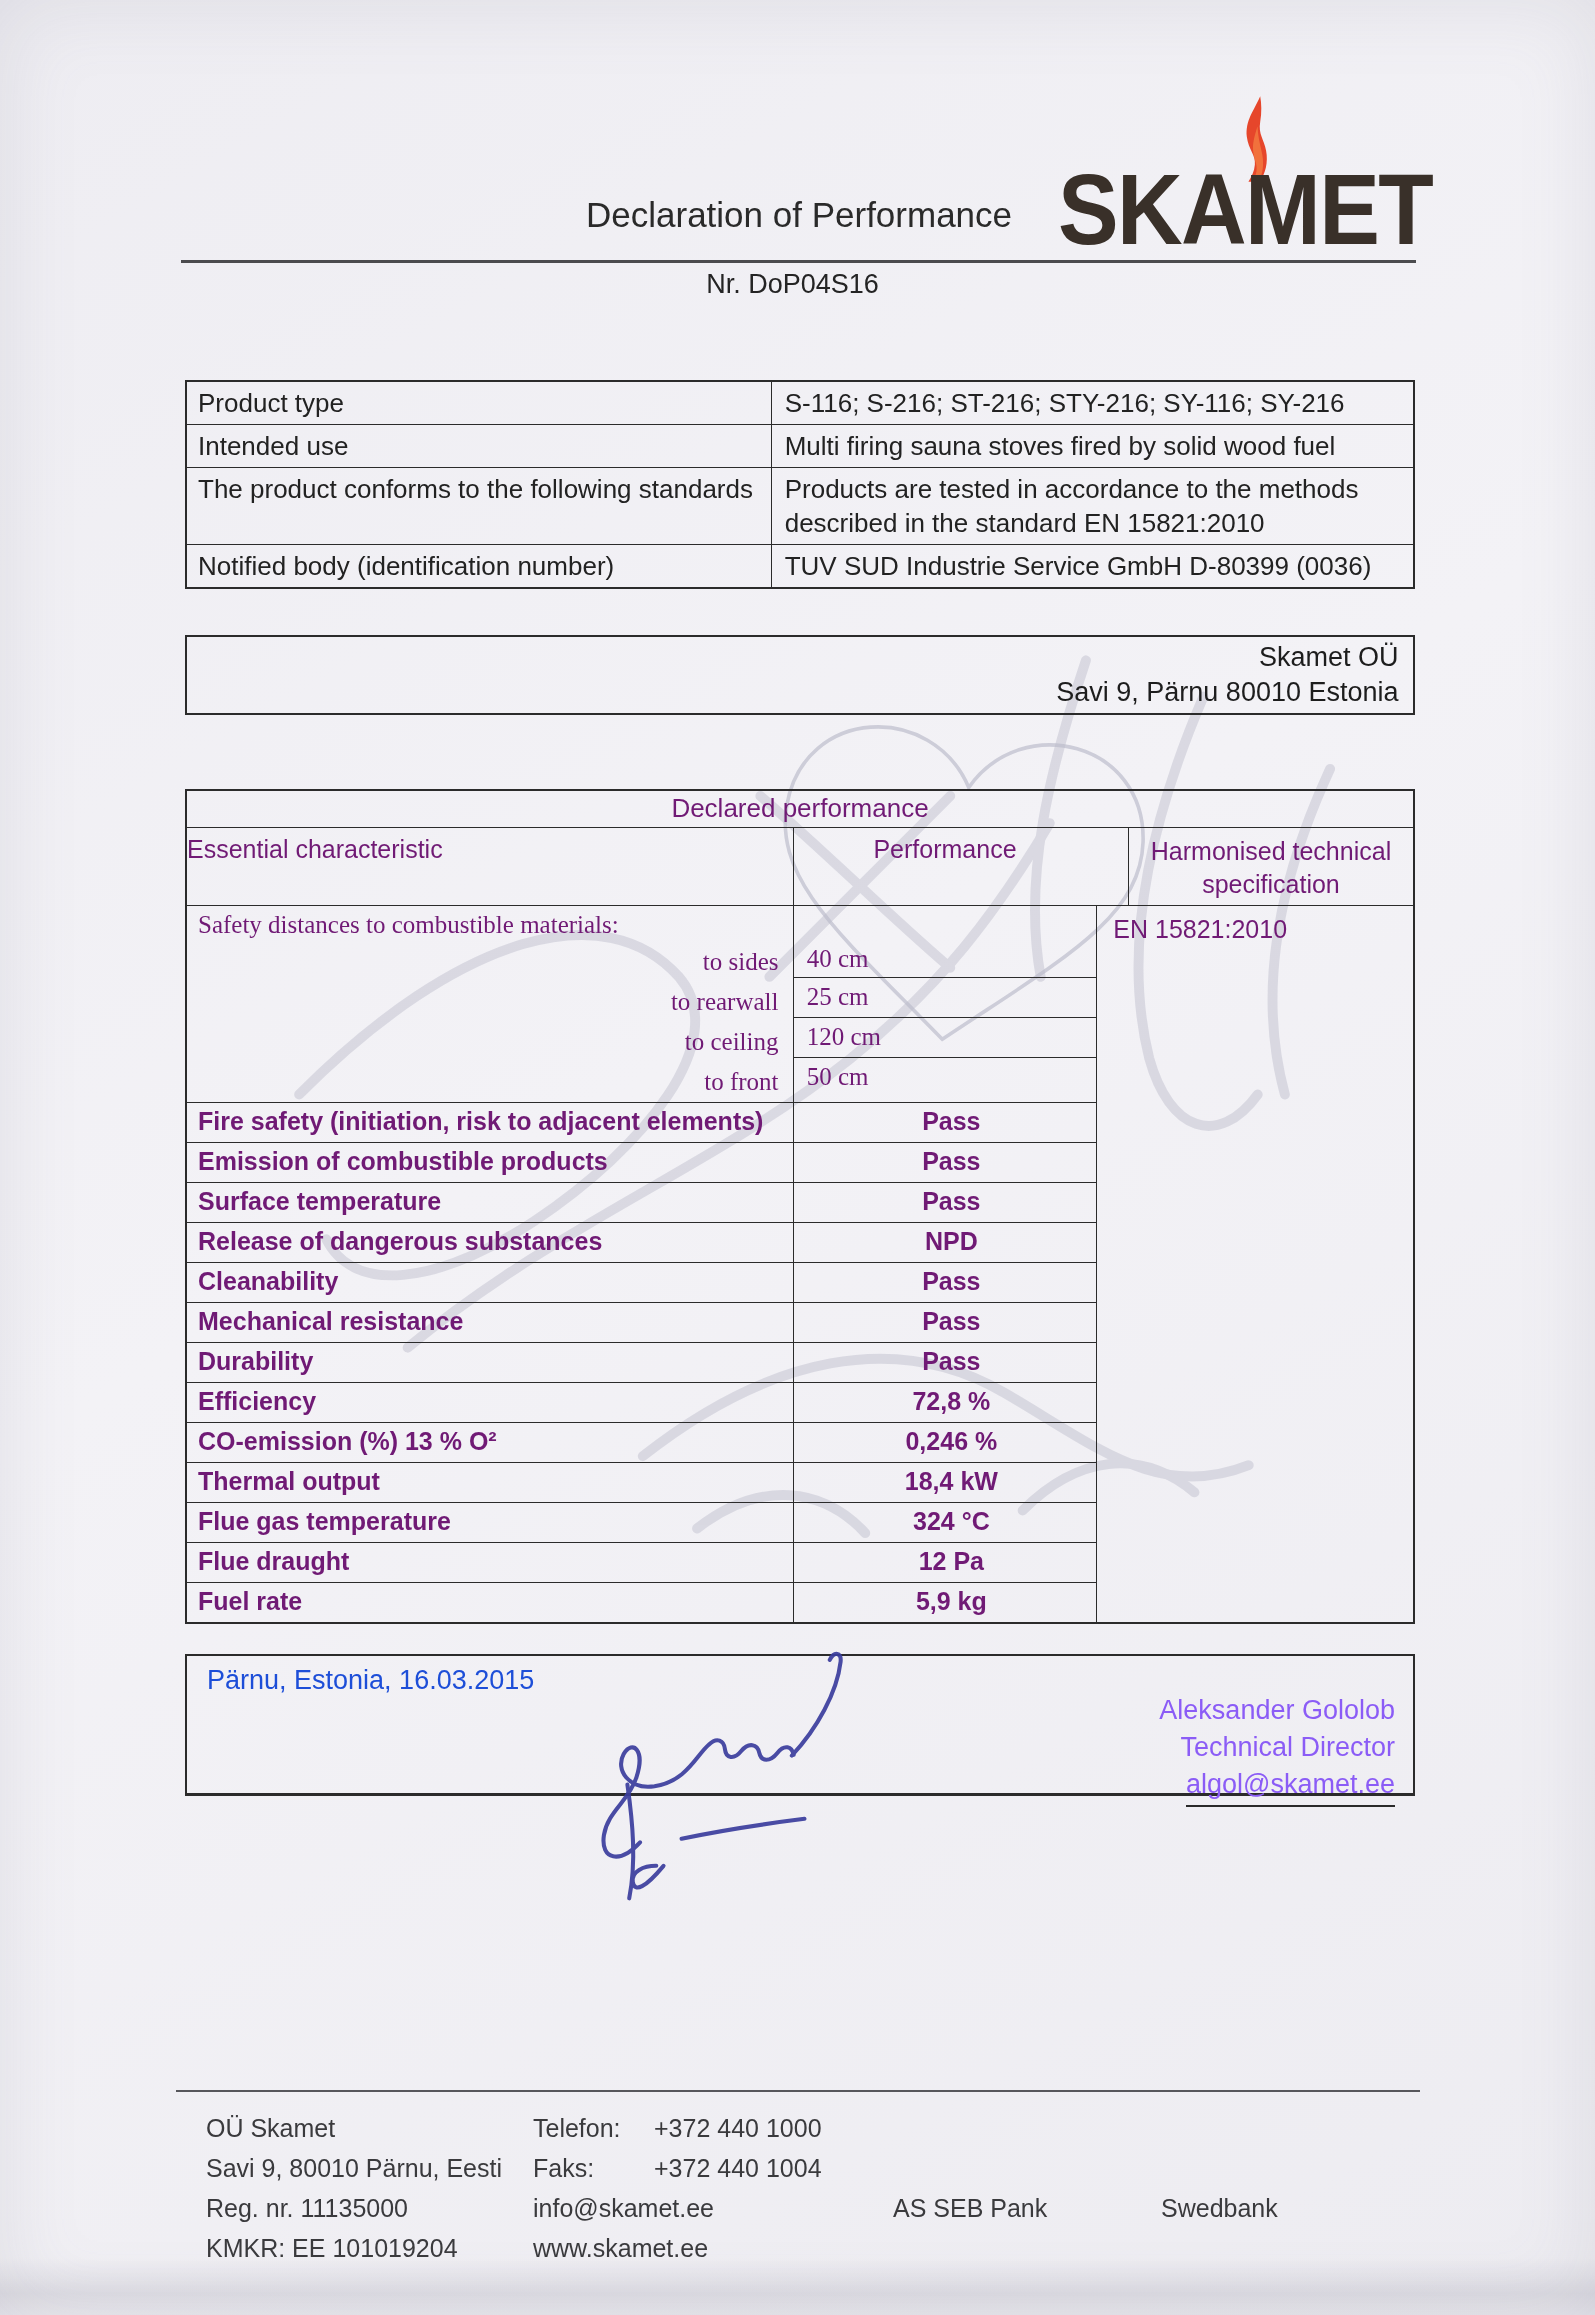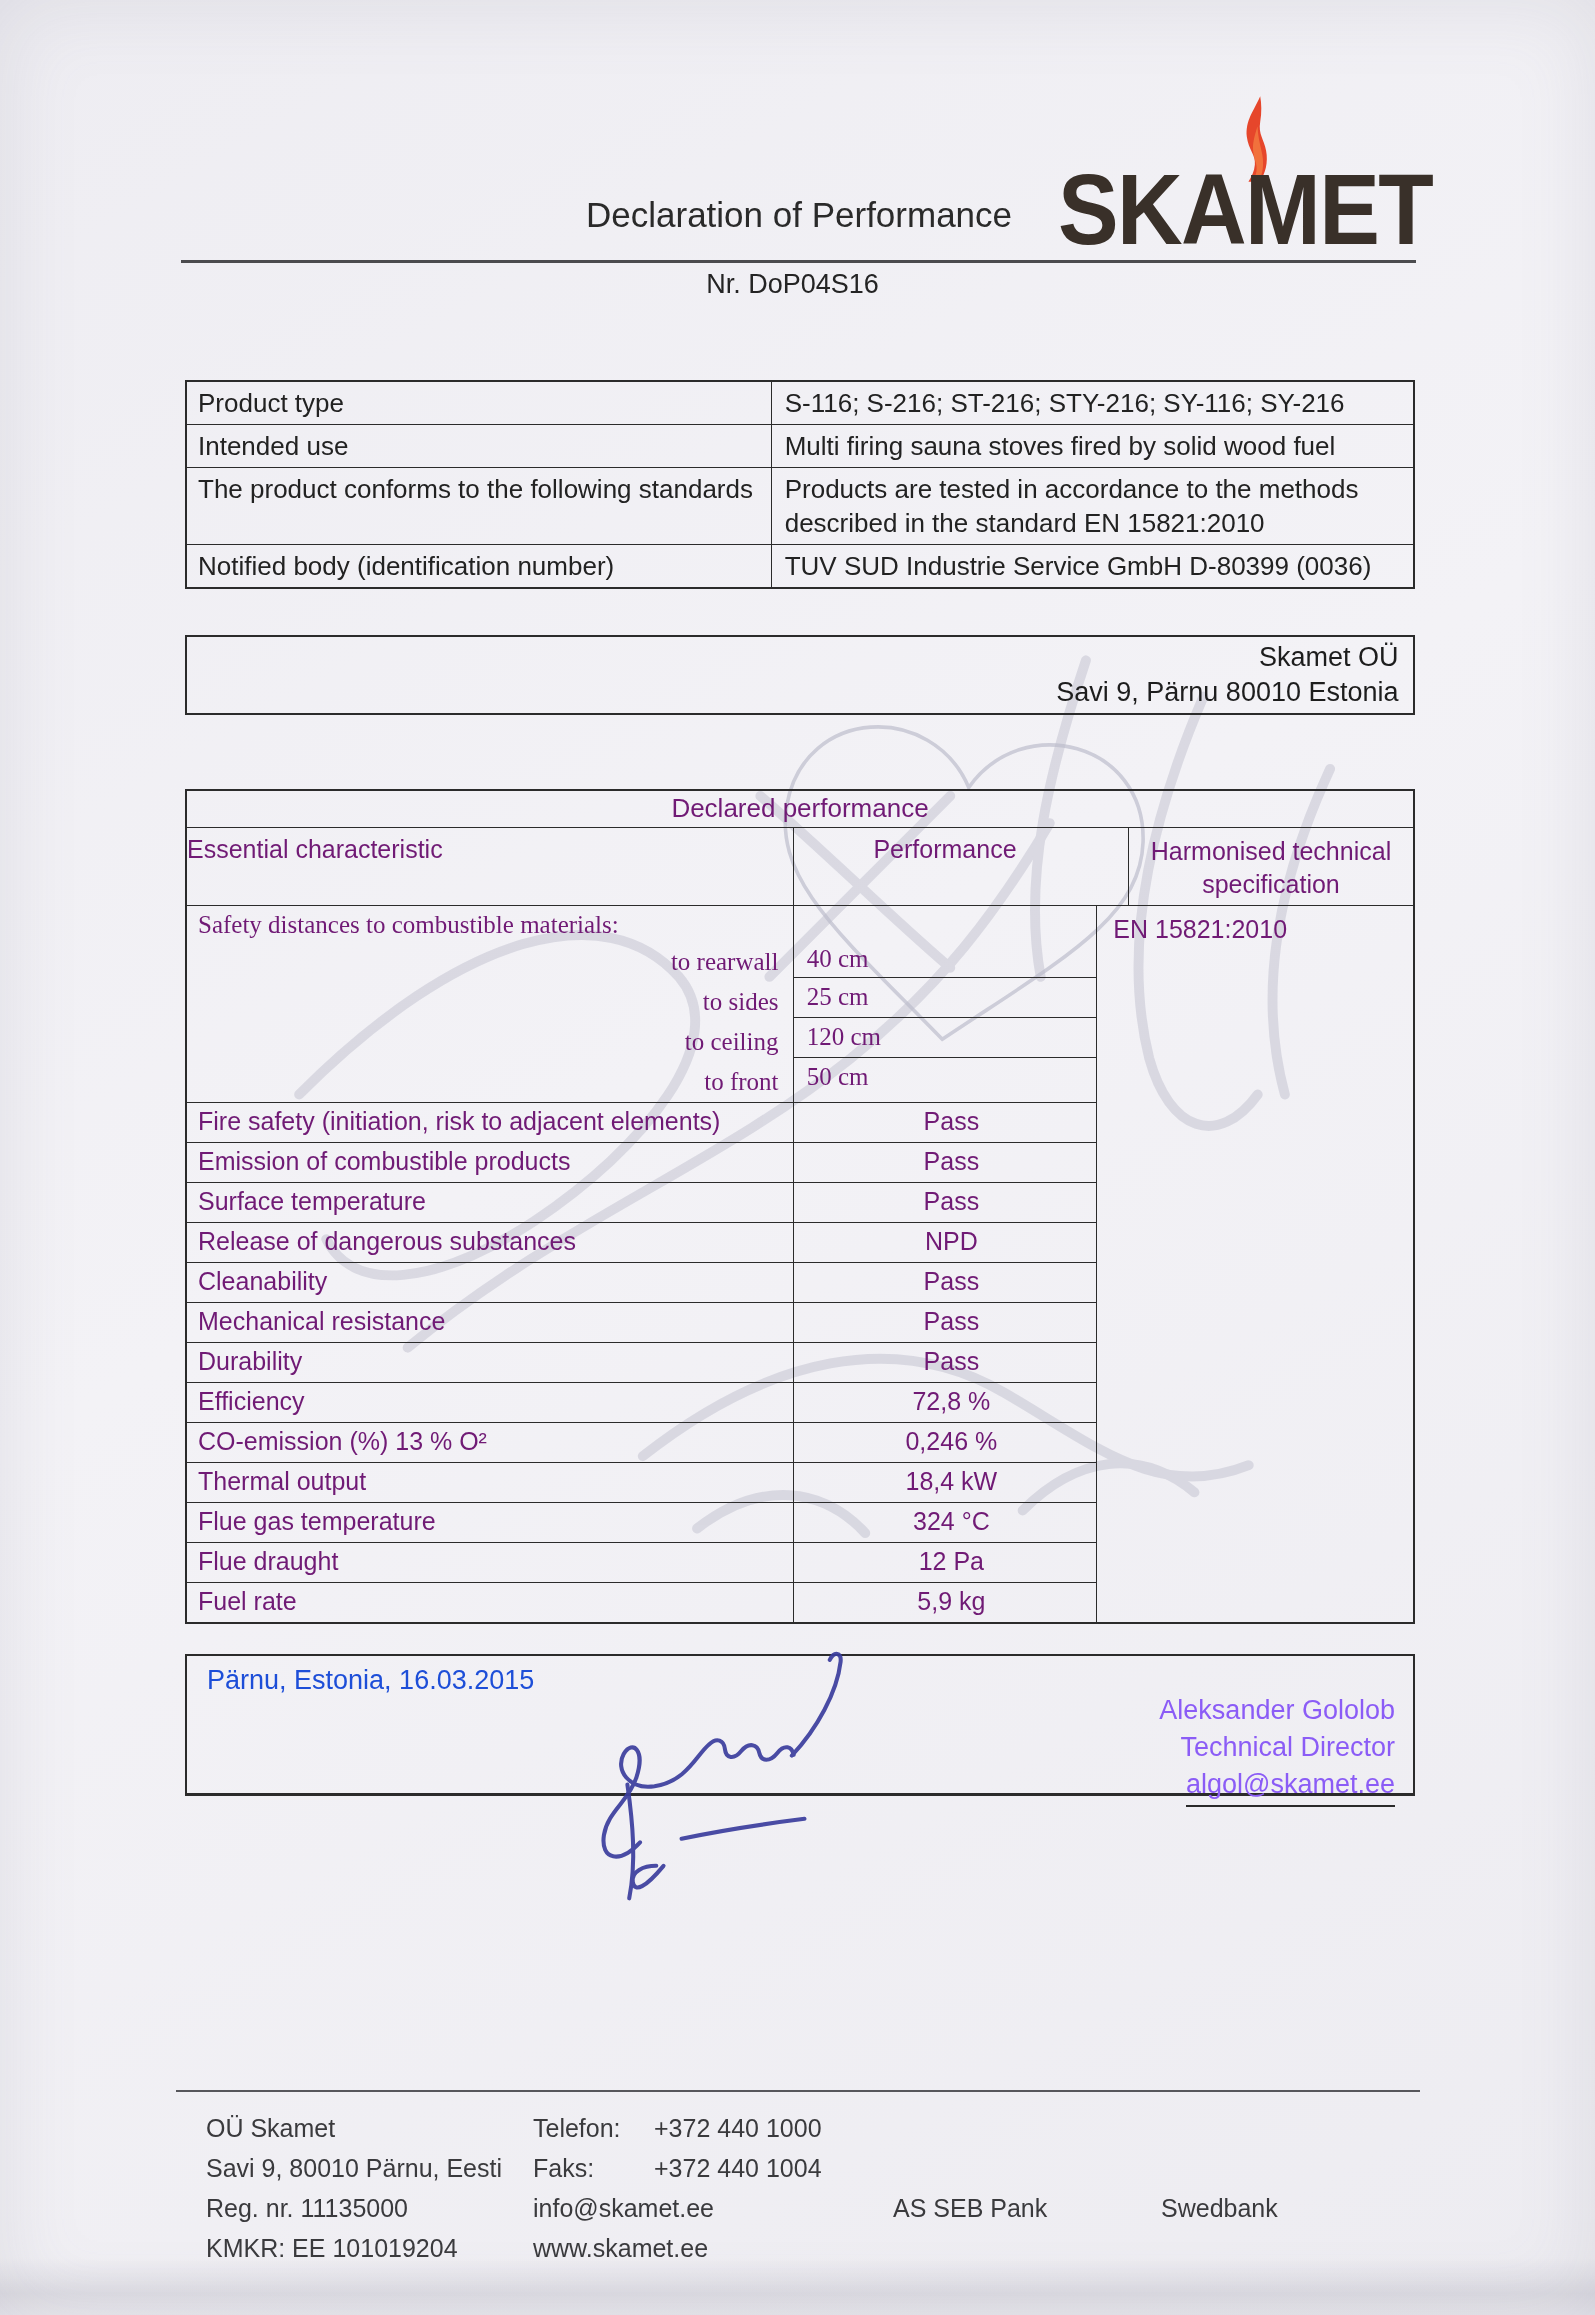--- a/index.html
+++ b/index.html
@@ -53,21 +53,21 @@
   .perf-body{display:flex;}
   .perf-left{width:909px;}
   .perf-spec{flex:1;border-left:1.8px solid var(--line);box-sizing:border-box;padding:9px 7.2px 0 16.3px;}
   .safety{display:flex;font-family:Liberation Serif, serif;}
   .safety-left{width:606px;box-sizing:border-box;}
   .safety-heading{height:31px;padding:5.4px 0 0 11px;line-height:27px;white-space:nowrap;}
   .safety-lbl{height:40px;line-height:40px;text-align:right;padding-right:14.5px;box-sizing:border-box;}
   .safety-right{width:303px;border-left:1.8px solid var(--line);box-sizing:border-box;}
   .sv{height:40px;line-height:38px;padding-left:12.7px;border-top:1.8px solid var(--line);box-sizing:border-box;}
   .sv0{height:71px;border-top:none;display:flex;align-items:flex-end;padding-bottom:5.4px;line-height:27px;}
-  .prow{display:flex;border-top:1.8px solid var(--line);height:40px;box-sizing:border-box;}
+  .prow{display:flex;border-top:1.8px solid var(--line);height:40px;box-sizing:border-box;font-weight:bold;}
   .plabel{width:606px;box-sizing:border-box;line-height:37px;padding-left:11px;white-space:nowrap;}
   .pvalue{flex:1;border-left:1.8px solid var(--line);box-sizing:border-box;line-height:37px;padding-left:12.7px;text-align:center;}
 
   
   .sbox{left:185px;top:1654px;width:1230px;height:142px;border:2.7px solid var(--line);border-bottom-width:3.6px;box-sizing:border-box;}
   .place-date{position:absolute;left:20px;top:9px;font-size:27px;color:#1d4ed8;}
   .signer{position:absolute;right:18px;top:36px;text-align:right;font-size:27px;line-height:37px;color:#8b5cf6;}
   .signer .email{display:inline-block;border-bottom:2.7px solid #2a2a2a;padding-bottom:1.8px;}
   .sig-svg{position:absolute;left:366px;top:-7.2px;width:362px;height:262px;overflow:visible;}
 
@@ -151,22 +151,22 @@
     <div class="perf-head">
       <div class="ph1">Essential characteristic</div>
       <div class="ph2">Performance</div>
       <div class="ph3">Harmonised technical specification</div>
     </div>
     <div class="perf-body">
       <div class="perf-left">
         <div class="safety">
           <div class="safety-left">
             <div class="safety-heading">Safety distances to combustible materials:</div>
+            <div class="safety-lbl">to sides</div>
             <div class="safety-lbl">to rearwall</div>
-            <div class="safety-lbl">to sides</div>
             <div class="safety-lbl">to ceiling</div>
             <div class="safety-lbl">to front</div>
           </div>
           <div class="safety-right">
             <div class="sv sv0">40 cm</div>
             <div class="sv">25 cm</div>
             <div class="sv">120 cm</div>
             <div class="sv">50 cm</div>
           </div>
         </div>

